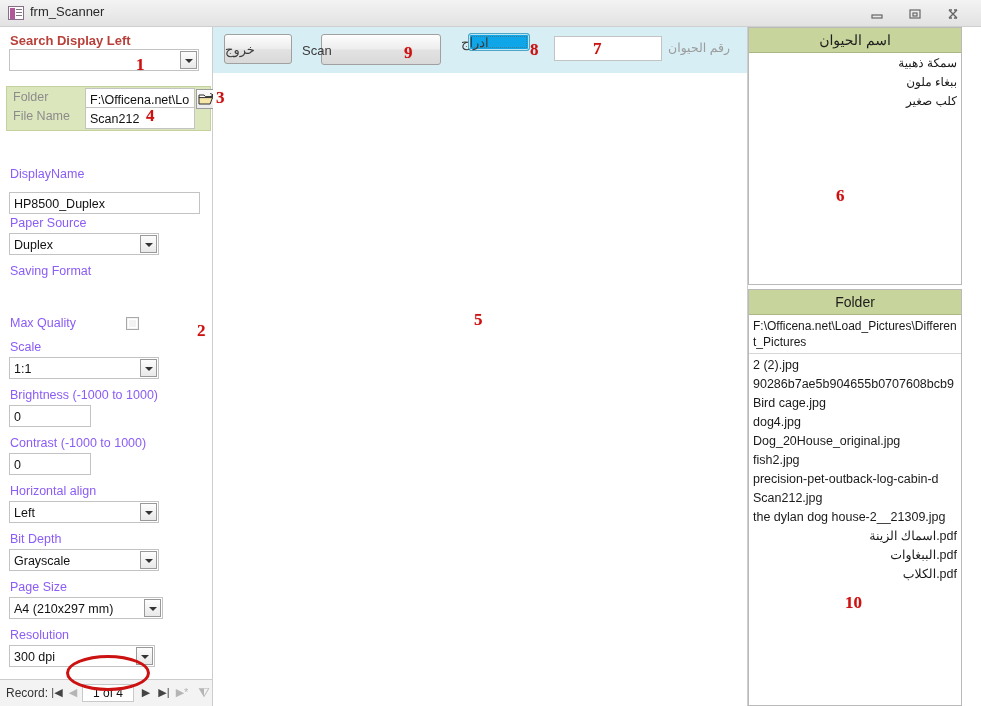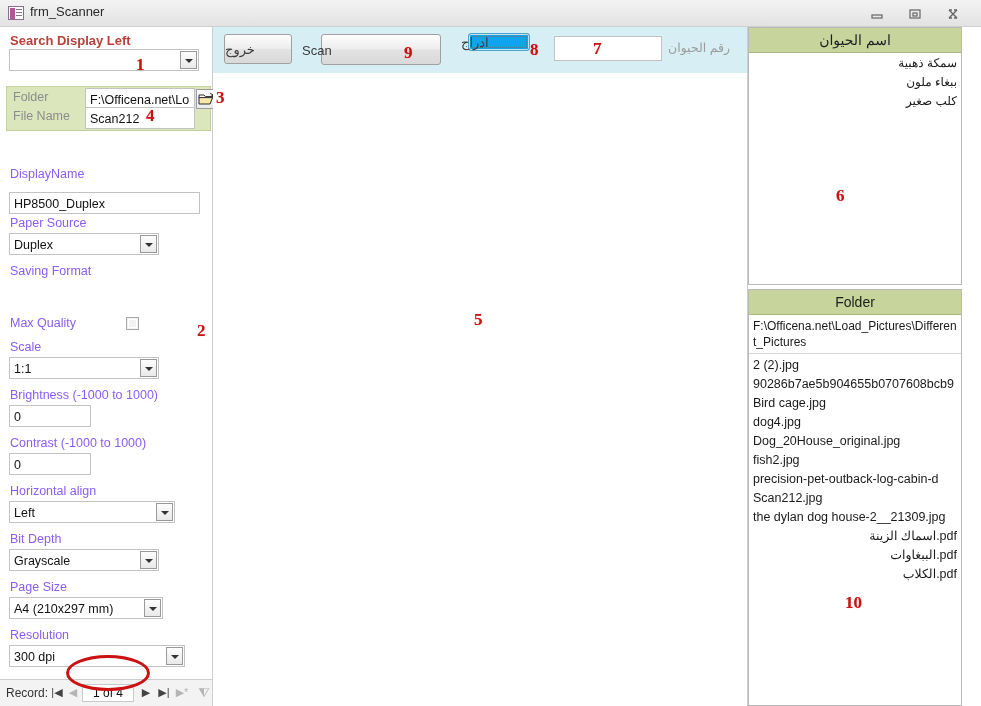--- a/index.html
+++ b/index.html
@@ -418,39 +418,39 @@
         <span class="cbtn"></span>
       </div>
 
       <div class="lbl" style="left:10px; top:361px;">Brightness (-1000 to 1000)</div>
       <div class="txtbox" style="left:9px; top:378px; width:82px;">0</div>
 
       <div class="lbl" style="left:10px; top:409px;">Contrast   (-1000 to 1000)</div>
       <div class="txtbox" style="left:9px; top:426px; width:82px;">0</div>
 
       <div class="lbl" style="left:10px; top:457px;">Horizontal align</div>
-      <div class="combo" style="left:9px; top:474px; width:166px;">
+      <div class="combo" style="left:9px; top:474px; width:150px;">
         <span class="ctext">Left</span>
         <span class="cbtn"></span>
       </div>
 
       <div class="lbl" style="left:10px; top:505px;">Bit Depth</div>
       <div class="combo" style="left:9px; top:522px; width:150px;">
         <span class="ctext">Grayscale</span>
         <span class="cbtn"></span>
       </div>
 
       <div class="lbl" style="left:10px; top:553px;">Page Size</div>
       <div class="combo" style="left:9px; top:570px; width:154px;">
         <span class="ctext">A4 (210x297 mm)</span>
         <span class="cbtn"></span>
       </div>
 
       <div class="lbl" style="left:10px; top:601px;">Resolution</div>
-      <div class="combo" style="left:9px; top:618px; width:176px;">
+      <div class="combo" style="left:9px; top:618px; width:146px;">
         <span class="ctext">300 dpi</span>
         <span class="cbtn"></span>
       </div>
 
       <div class="recnav">
         <span class="rlabel">Record:</span>
         <span class="navbtn" style="left:50px;">|◀</span>
         <span class="navbtn dim" style="left:66px;">◀</span>
         <span class="recbox">1 of 4</span>
         <span class="navbtn" style="left:139px;">▶</span>

